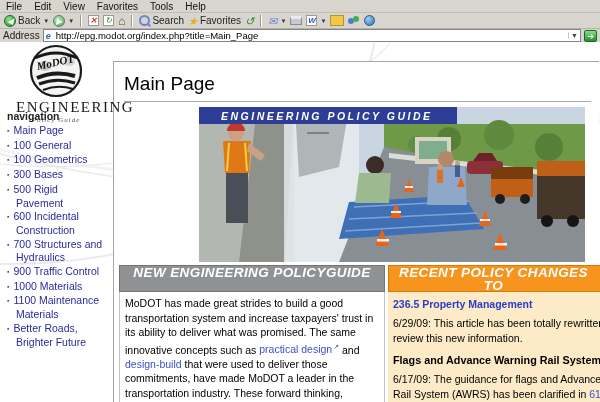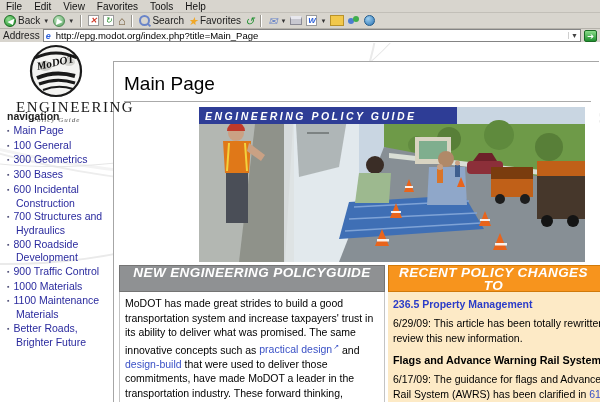--- a/index.html
+++ b/index.html
@@ -65,21 +65,21 @@
   .nav li::before{content:"\25AA";color:#55557c;font-size:7px;margin-right:4px;vertical-align:1px;}
   
   .content{position:absolute;left:113px;top:18px;width:486px;height:500px;background:#fff;
     border:1px solid #a6a6a6;border-right:none;z-index:1;box-sizing:border-box;}
   h1.page-title{margin:11px 8px 0 10px;font-size:19px;font-weight:400;color:#000;
     border-bottom:1px solid #aaa;padding-bottom:6px;}
   .banner{position:relative;width:386px;height:155px;margin:5px 0 0 85px;}
   .banner-strip{position:absolute;left:0;top:0;width:258px;height:17px;background:#2e3d96;
     display:flex;align-items:center;}
   .banner-strip span{color:#fff;font-size:10.5px;font-weight:bold;font-style:italic;
-    letter-spacing:2.5px;padding-left:6px;white-space:nowrap;}
+    letter-spacing:2.5px;padding-left:22px;white-space:nowrap;}
   .banner svg{position:absolute;left:0;top:0;}
   .cols{display:flex;gap:3px;margin:3px 0 0 5px;align-items:stretch;}
   .col-left{width:266px;flex:none;}
   .col-right{width:272px;flex:none;}
   .col-header{height:27px;display:flex;flex-direction:row;justify-content:center;text-align:center;
     color:#fff;font-weight:bold;font-style:italic;font-size:13.5px;line-height:13px;letter-spacing:.4px;
     box-sizing:border-box;}
   .col-header.gray{background:#8f9193;border:1px solid #747474;}
   .col-header.orange{background:#f7941d;border:1px solid #d07a0a;}
   .col-body{box-sizing:border-box;min-height:160px;}
@@ -192,25 +192,25 @@
           <path d="M18 46 Q33 40 48 45" fill="none" stroke="#1a1a1a" stroke-width="2"></path>
           <text x="31" y="22" text-anchor="middle" font-family="Liberation Serif,serif" font-style="italic" font-weight="bold" font-size="11" fill="#111" transform="rotate(-12 31 22)">MoDOT</text>
         </svg>
         <div class="logo-eng">ENGINEERING</div>
         <div class="logo-pg">Policy Guide</div>
       </div>
       <div class="nav-heading">navigation</div>
       <ul class="nav">
         <li>Main Page</li>
         <li>100 General</li>
-        <li>300 Geometrics</li>
+        <li>100 Geometrics</li>
         <li>300 Bases</li>
+        <li>500 Rigid Pavement</li>
         <li>600 Incidental Construction</li>
         <li>700 Structures and Hydraulics</li>
-        <li>800 Roadside Development</li>
         <li>900 Traffic Control</li>
         <li>1000 Materials</li>
         <li>1100 Maintenance Materials</li>
         <li>Better Roads, Brighter Future</li>
 
       </ul>
     </div>
 
     <div class="content">
       <h1 class="page-title">Main Page</h1>

